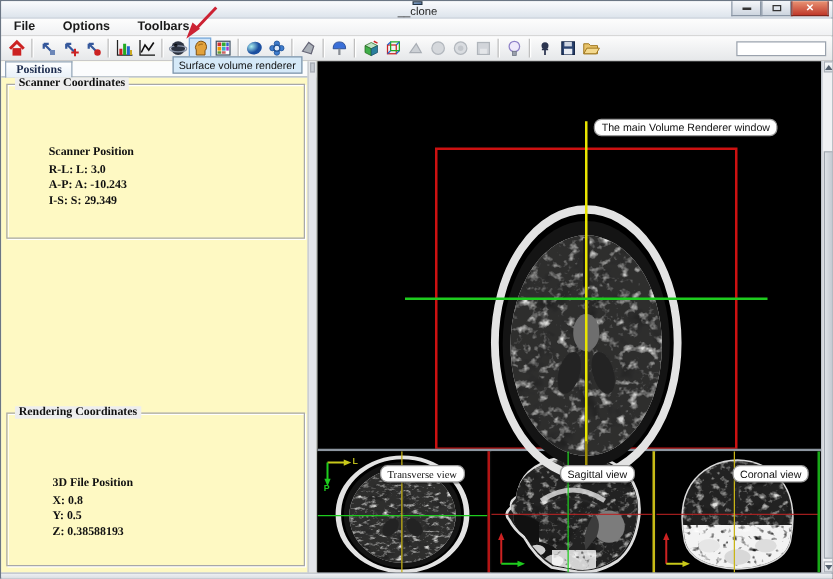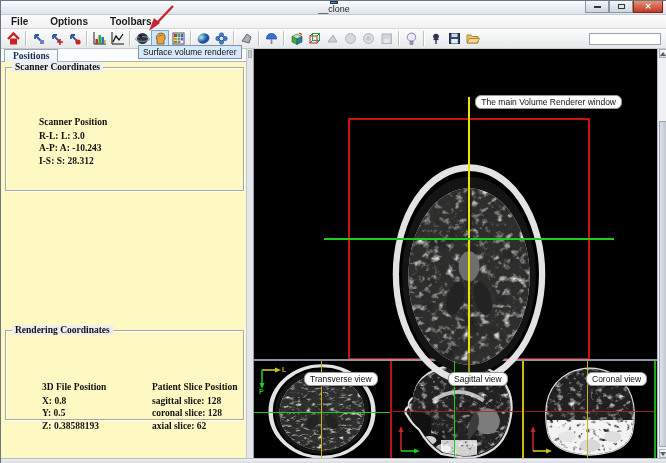--- a/index.html
+++ b/index.html
@@ -64,21 +64,21 @@
   .panel-scroll .nub { position:absolute; top:1px; left:1px; width:4px; height:8px;
     background:#c7ccd3; border:1px solid #a9aeb6; }
 
   .group { position:absolute; left:4px; width:239px; border:1px solid #a8a8a8;
     box-shadow:inset 1px 1px 0 #ffffff, 1px 1px 0 #ffffff; }
   .group-title { position:absolute; top:-6px; left:6px; background:#eeeeee;
     padding:0 3px; font-family:"Liberation Serif", serif; font-weight:bold;
     font-size:9.5px; color:#111; }
   .g1 { top:18px; height:124px; }
   .g2 { top:146px; height:131px; }
-  .g3 { top:281px; height:90px; }
+  .g3 { top:281px; height:123px; }
 
   .coord-col { position:absolute; font-family:"Liberation Serif", serif;
     font-weight:bold; font-size:9.5px; color:#111; line-height:12.5px; }
   .coord-col .col-title { margin-bottom:1px; }
 
   .radio-group { position:absolute; left:92px; top:60px; }
   .radio-row { display:flex; align-items:center; height:13px; margin-bottom:4px; }
   .radio-circle { width:9px; height:9px; border-radius:50%; border:1px solid #777;
     background:#fdfdfd; margin-right:5px; position:relative; }
   .radio-circle.checked::after { content:""; position:absolute; left:2px; top:2px;
@@ -362,38 +362,32 @@
     <div class="tab-row">
       <div class="tab">Positions</div>
     </div>
 
     <div class="group g1">
       <div class="group-title">Scanner Coordinates</div>
       <div class="coord-col" style="left:33px; top:48px;">
         <div class="col-title">Scanner Position</div>
         <div>R-L: L: 3.0</div>
         <div>A-P: A: -10.243</div>
-        <div>I-S: S: 28.312</div>
+        <div>I-S: S: 29.349</div>
       </div>
     </div>
 
 
     <div class="group g3">
       <div class="group-title">Rendering Coordinates</div>
       <div class="coord-col" style="left:36px; top:50px;">
         <div class="col-title">3D File Position</div>
         <div>X: 0.8</div>
         <div>Y: 0.5</div>
         <div>Z: 0.38588193</div>
-      </div>
-      <div class="coord-col" style="left:146px; top:50px;">
-        <div class="col-title">Patient Slice Position</div>
-        <div>sagittal slice: 128</div>
-        <div>coronal slice: 128</div>
-        <div>axial slice: 62</div>
       </div>
     </div>
 
     <div class="panel-scroll">
       <div class="nub"></div>
     </div>
   </div>
 
   <div class="right-area">
 
@@ -417,21 +411,21 @@
             <ellipse cx="103" cy="132" rx="8" ry="15" fill="#232323" transform="rotate(-18 103 132)"></ellipse>
             <ellipse cx="90" cy="104" rx="10" ry="13" fill="#6e6e6e"></ellipse>
           </g>
         </svg>
       </div>
       <div class="bbox"></div>
       <div class="vline-y"></div>
       <div class="vline-y2"></div>
       <div class="hline-g"></div>
       <div class="pill" style="right:34px; top:10px;">The main Volume Renderer window</div>
-      <div class="pill" style="left:34px; top:287px;">Transverse view</div>
+      <div class="pill" style="left:34px; top:287px;font-family:Liberation Serif, serif;">Transverse view</div>
       <div class="pill" style="left:178px; top:287px;">Sagittal view</div>
       <div class="pill" style="left:316px; top:287px;">Coronal view</div>
     </div>
 
     <div class="thumb-strip">
 
       <div class="thumb t1">
         <svg width="132" height="108" viewBox="0 0 180 220" preserveAspectRatio="none" style="position:absolute;left:2px;top:-4px;">
           <defs>
               <clipPath id="clipA">

